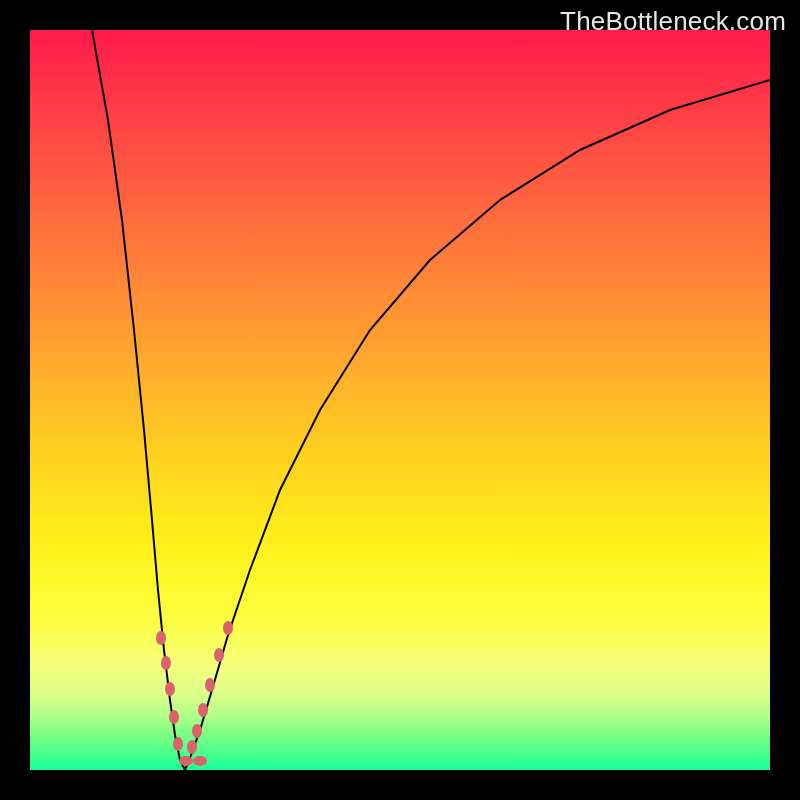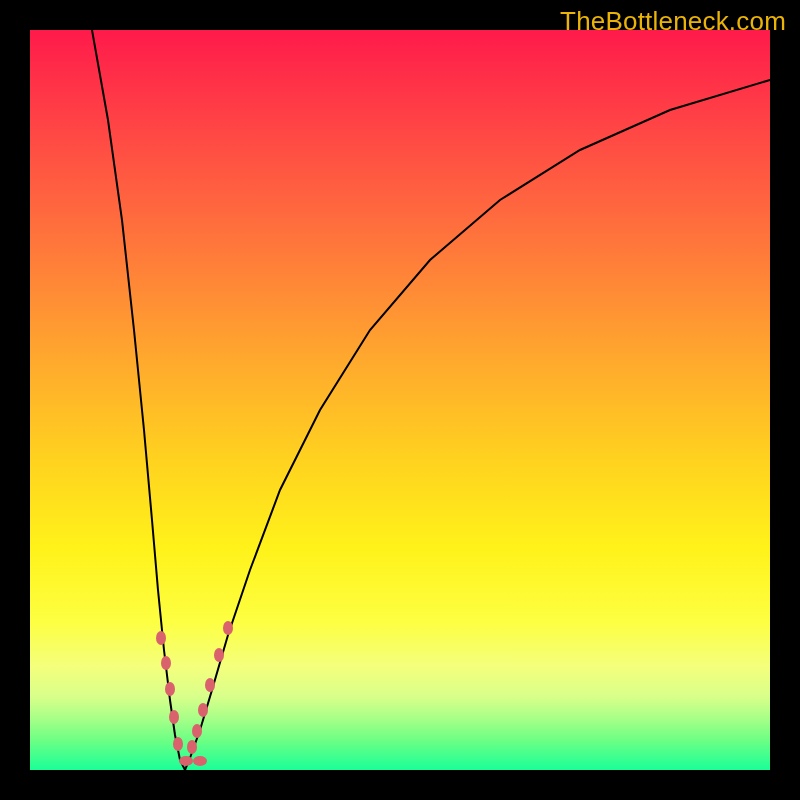--- a/index.html
+++ b/index.html
@@ -14,21 +14,21 @@
   .frame {
     position: relative;
     width: 800px;
     height: 800px;
     background: #000;
   }
   .watermark {
     position: absolute;
     top: 6px;
     right: 14px;
-    color: #eab308;
+    color: #e5e5e5;
     font-size: 26px;
     font-weight: 400;
     letter-spacing: 0.2px;
     z-index: 10;
     user-select: none;
   }
   .plot-area {
     position: absolute;
     left: 30px;
     top: 30px;

